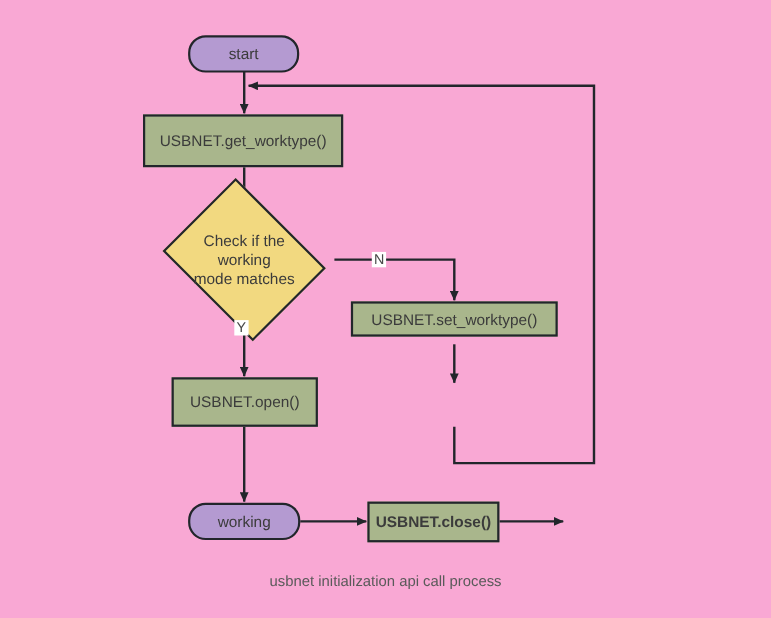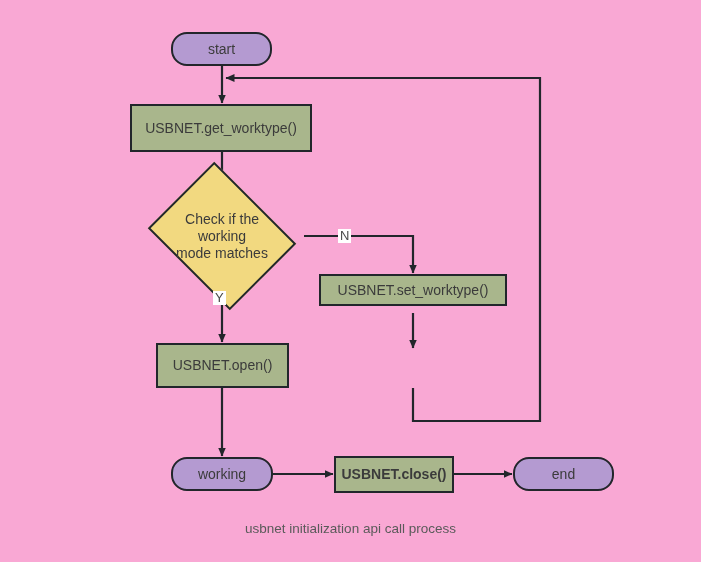--- a/index.html
+++ b/index.html
@@ -134,23 +134,20 @@
   </div>
 
   <div class="node terminator" style="left:171px;top:457px;width:102px;height:34px;">
     <span>working</span>
   </div>
 
   <div class="node process" style="left:334px;top:456px;width:120px;height:37px;font-weight:bold;">
     <span>USBNET.close()</span>
   </div>
 
-  <div class="node terminator" style="left:513px;top:457px;width:101px;height:34px;">
-    <span>end</span>
-  </div>
 
   <span class="edge-label" style="left:338px;top:229px;">N</span>
 
   <span class="edge-label" style="left:213px;top:291px;">Y</span>
 
   <div class="caption" style="left:0;top:521px;">usbnet initialization api call process</div>
 
 </div>
 
 </body></html>

